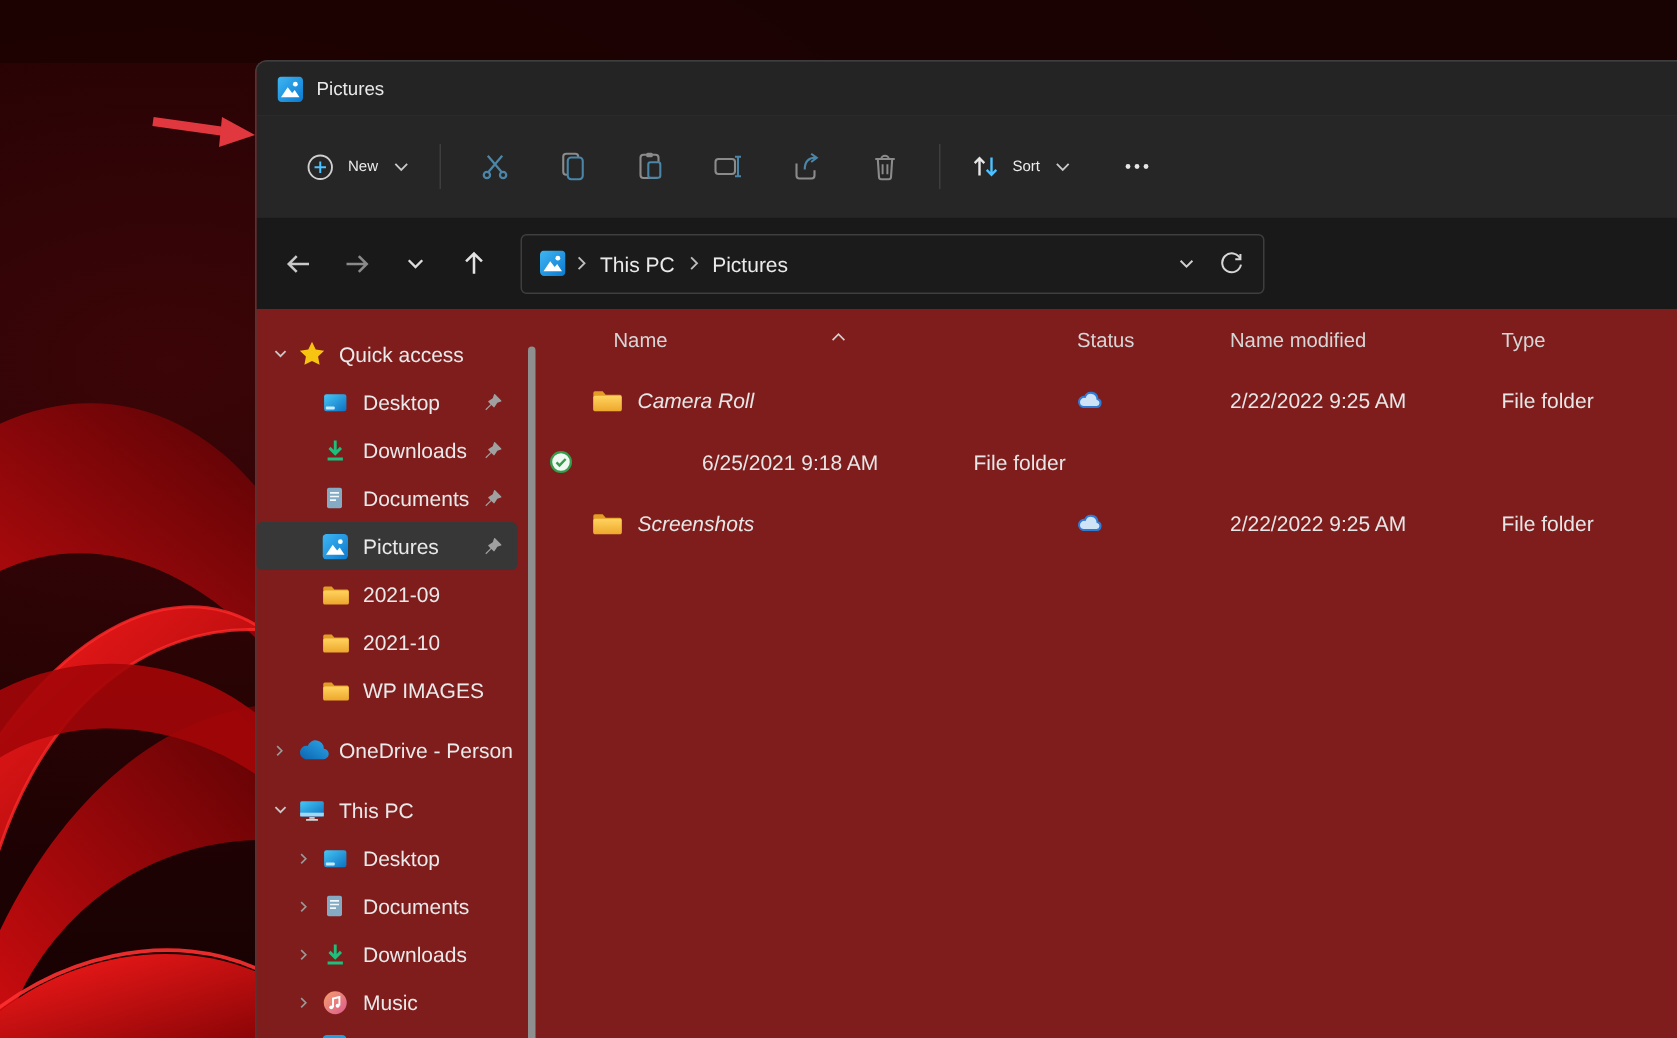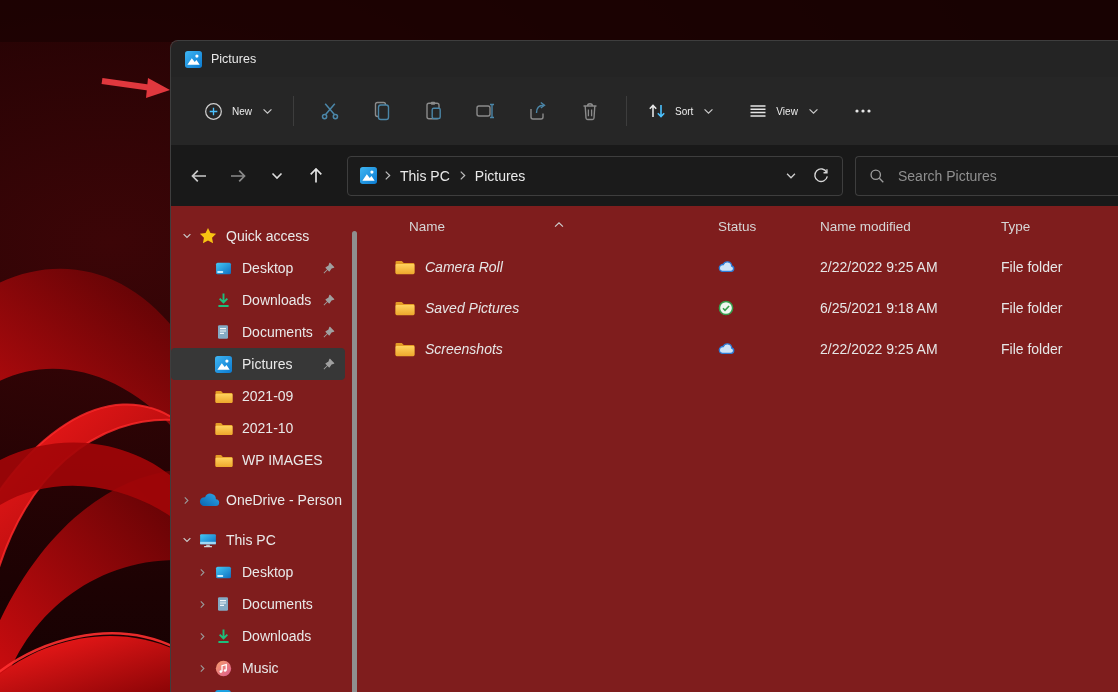--- a/index.html
+++ b/index.html
@@ -219,29 +219,20 @@
           <path d="M6,16 V4.5 M2.8,7.7 L6,4.5 L9.2,7.7" fill="none" stroke="#e6e6e6" stroke-width="1.6"></path>
           <path d="M14,4 V15.5 M10.8,12.3 L14,15.5 L17.2,12.3" fill="none" stroke="#4cc2ff" stroke-width="1.6"></path>
         </svg>
         <span>Sort</span>
         <svg class="chev" width="11" height="7" viewBox="0 0 12 8">
           <path d="M1.5,1.5 L6,6 L10.5,1.5" fill="none" stroke="#c9c9c9" stroke-width="1.4"></path>
         </svg>
       </div>
       <div class="cmdbtn" style="margin-left:14px">
         <svg width="20" height="20" viewBox="0 0 20 20">
-          <path d="M2.5,5 H17.5 M2.5,8.3 H17.5 M2.5,11.6 H17.5 M2.5,14.9 H17.5" stroke="#e6e6e6" stroke-width="1.5"></path>
-        </svg>
-        <span>View</span>
-        <svg class="chev" width="11" height="7" viewBox="0 0 12 8">
-          <path d="M1.5,1.5 L6,6 L10.5,1.5" fill="none" stroke="#c9c9c9" stroke-width="1.4"></path>
-        </svg>
-      </div>
-      <div class="cmdbtn" style="margin-left:14px">
-        <svg width="20" height="20" viewBox="0 0 20 20">
           <circle cx="4" cy="10" r="1.6" fill="#e6e6e6"></circle>
             <circle cx="10" cy="10" r="1.6" fill="#e6e6e6"></circle>
             <circle cx="16" cy="10" r="1.6" fill="#e6e6e6"></circle>
         </svg>
       </div>
     </div>
   </div>
 
   <div class="navbar">
     <div class="navbtn">
@@ -286,27 +277,20 @@
         </svg>
       </div>
       <div class="ab-btn">
         <svg width="18" height="18" viewBox="0 0 20 20">
           <path d="M16.4,6 A7,7 0 1 0 17,10.5" fill="none" stroke="#d6d6d6" stroke-width="1.5"></path>
           <path d="M16.6,2.6 V6.4 H12.8" fill="none" stroke="#d6d6d6" stroke-width="1.5"></path>
         </svg>
       </div>
     </div>
 
-    <div class="searchbox">
-      <svg width="18" height="18" viewBox="0 0 20 20">
-        <circle cx="8.6" cy="8.6" r="5.2" fill="none" stroke="#9c9c9c" stroke-width="1.5"></circle>
-        <path d="M12.6,12.6 L17,17" stroke="#9c9c9c" stroke-width="1.5"></path>
-      </svg>
-      <input type="text" placeholder="Search Pictures" style="">
-    </div>
   </div>
 
   <div class="content">
 
     <div class="sidebar">
 
       <div class="sb-row">
         <span class="exp">
             <svg width="12" height="12" viewBox="0 0 16 16">
               <path d="M3.5,5.5 L8,10 L12.5,5.5" fill="none" stroke="#c9c9c9" stroke-width="1.6"></path>
@@ -539,27 +523,20 @@
         <div class="c-status">
           <svg width="18" height="13" viewBox="0 0 17 12">
               <path d="M4,10.6 h8.4 a2.6,2.6 0 0 0 0.5,-5.1 A4.1,4.1 0 0 0 5,4.2 A3.1,3.1 0 0 0 4,10.6 z" fill="#cfe3f7" stroke="#2e7cd6" stroke-width="1.3"></path>
             </svg>
         </div>
         <div class="c-date">2/22/2022 9:25 AM</div>
         <div class="c-type">File folder</div>
       </div>
 
       <div class="lrow">
-        <div class="c-name">
-          <svg width="20" height="16" viewBox="0 0 18 14">
-              <path d="M0.5,2.5 a1,1 0 0 1 1,-1 h4.6 l1.8,2 h8.6 a1,1 0 0 1 1,1 v7.5 a1,1 0 0 1 -1,1 h-15 a1,1 0 0 1 -1,-1 z" fill="#e49c25"></path>
-              <rect x="0.5" y="4.2" width="17" height="9.3" rx="1" fill="url(#gFold)"></rect>
-            </svg>
-          <span class="fname">Saved Pictures</span>
-        </div>
         <div class="c-status">
           <svg width="16" height="16" viewBox="0 0 16 16">
               <circle cx="8" cy="8" r="6.6" fill="#f0f8f1" stroke="#359e4c" stroke-width="1.5"></circle>
               <path d="M5,8.3 L7,10.3 L11.1,6" fill="none" stroke="#359e4c" stroke-width="1.6"></path>
             </svg>
         </div>
         <div class="c-date">6/25/2021 9:18 AM</div>
         <div class="c-type">File folder</div>
       </div>
 

